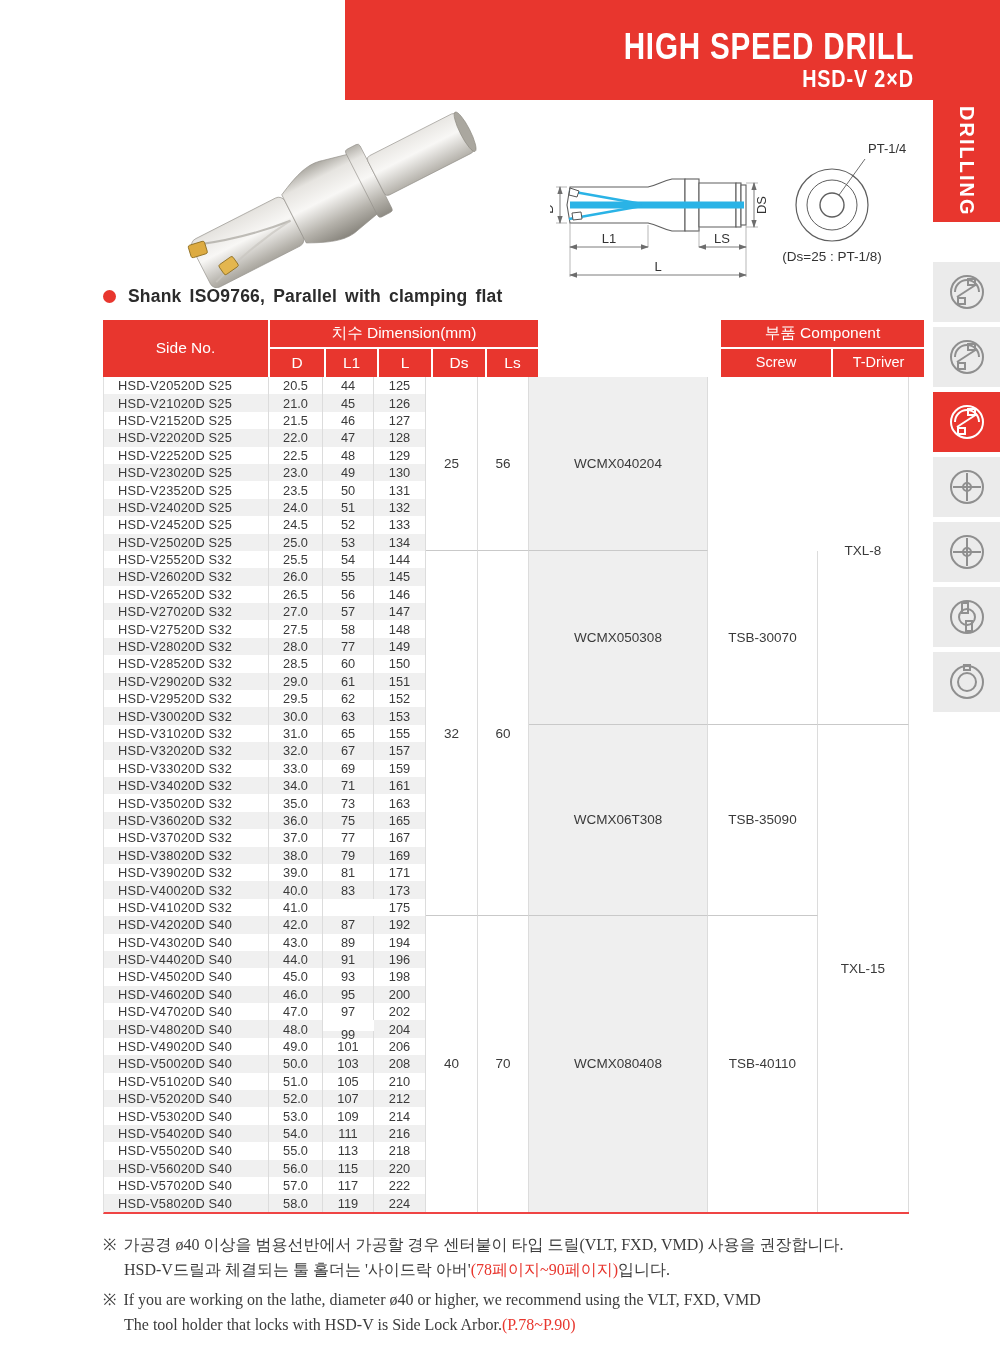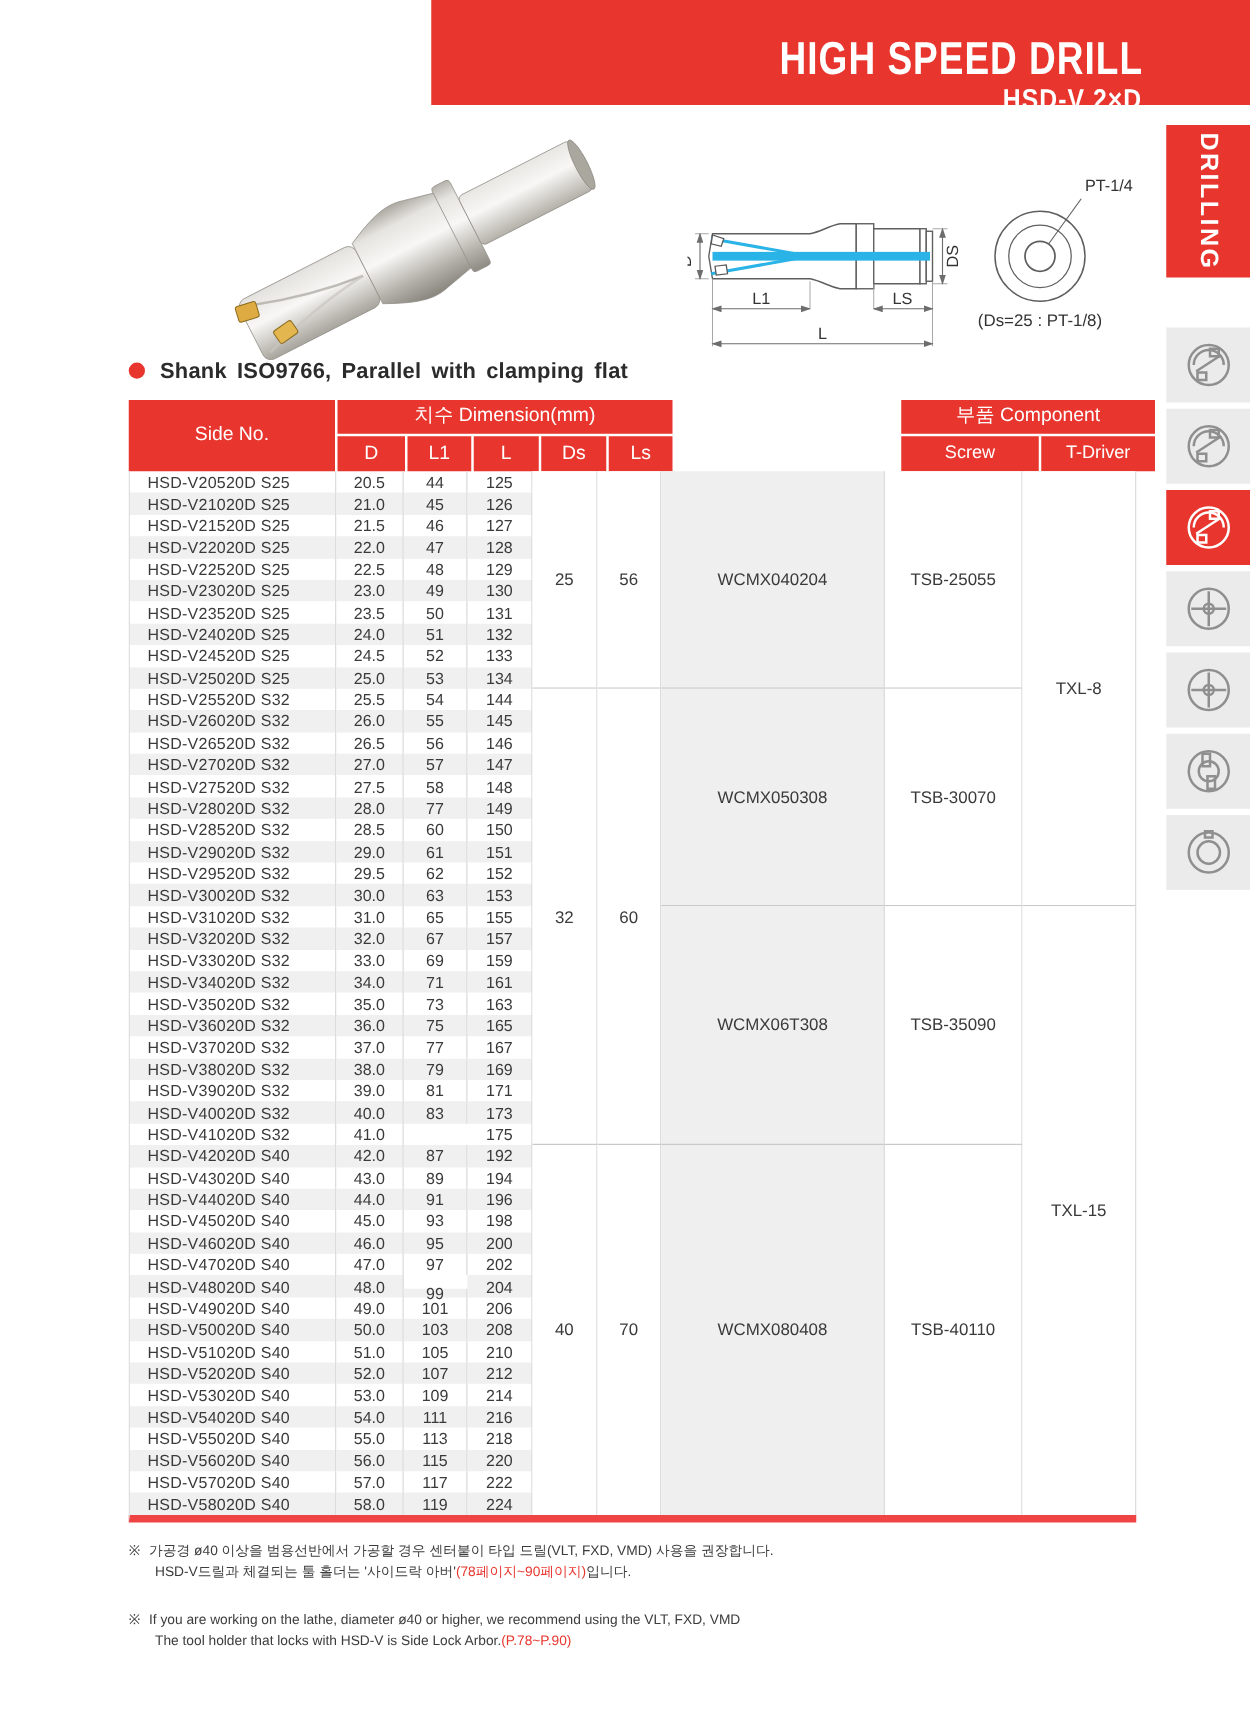--- a/index.html
+++ b/index.html
@@ -2,21 +2,21 @@
 <html><head>
 <meta charset="utf-8">
 <style>
   html,body{margin:0;padding:0;}
   body{
     width:1000px;height:1369px;position:relative;overflow:hidden;
     background:#fff;font-family:"Liberation Sans", sans-serif;
     -webkit-font-smoothing:antialiased;
   }
   
-  .banner{position:absolute;left:345px;top:0;width:655px;height:84px;background:#e8362e;}
+  .banner{position:absolute;left:345px;top:0;width:655px;height:100px;background:#e8362e;}
   .banner .title{
     position:absolute;right:86px;top:26px;color:#fff;font-size:37px;font-weight:bold;
     transform:scaleX(.80);transform-origin:right center;letter-spacing:1px;white-space:nowrap;
   }
   .banner .subtitle{
     position:absolute;right:86px;top:66px;color:#fff;font-size:23px;font-weight:bold;
     transform:scaleX(.86);transform-origin:right center;letter-spacing:1px;white-space:nowrap;
   }
   
   .side-tab{
@@ -42,31 +42,31 @@
     grid-template-rows:27px 28px;gap:2px;background:#fff;
   }
   .hc{background:#e8362e;color:#fff;display:flex;align-items:center;justify-content:center;
       font-size:14.5px;font-weight:normal;text-align:center;line-height:1.2;}
   .hc.big{font-size:15.5px;}
   .hc.two{flex-direction:column;font-size:14.5px;}
   
   .tbl-body{
     position:absolute;left:103px;top:377px;width:805px;
     display:grid;grid-template-columns:165px 54px 51px 52px 52px 51px 179px 110px 91px;
-    grid-auto-rows:17.4px;border-bottom:6px solid #ef4444;border-left:1px solid #e0e0e0;
+    grid-auto-rows:17.4px;border-bottom:2px solid #ef4444;border-left:1px solid #e0e0e0;
   }
   .c{display:flex;align-items:center;justify-content:center;font-size:12.8px;color:#3a3a3a;
      border-right:1px solid #dcdcdc;white-space:nowrap;}
   .c.code{justify-content:flex-start;padding-left:14px;letter-spacing:.2px;}
   .c.stripe{background:#f0f0f0;}
   .c.merge{font-size:13.5px;border-bottom:1px solid #c9c9c9;background:#fff;}
   .c.merge.insert-bg{background:#efefef;}
   .c.merge.last{border-bottom:none;}
   
-  .fn{position:absolute;left:103px;font-size:11px;color:#3c3c3c;line-height:1.55;white-space:nowrap;}
+  .fn{position:absolute;left:103px;font-size:16px;color:#3c3c3c;line-height:1.55;white-space:nowrap;font-family:Liberation Serif, serif;}
   .fn .mark{margin-right:7px;}
   .fn .indent{padding-left:21px;}
   .red{color:#e8362e;}
   
   .photo{position:absolute;left:175px;top:103px;}
   .diagram{position:absolute;left:550px;top:135px;}
   svg text{font-family:"Liberation Sans",sans-serif;}
 </style>
 </head>
 <body>
@@ -449,21 +449,20 @@
     <div class="c merge" style="grid-area: 1 / 5 / 11;">25</div>
     <div class="c merge" style="grid-area: 11 / 5 / 32;">32</div>
     <div class="c merge last" style="grid-area: 32 / 5 / 49;">40</div>
     <div class="c merge" style="grid-area: 1 / 6 / 11;">56</div>
     <div class="c merge" style="grid-area: 11 / 6 / 32;">60</div>
     <div class="c merge last" style="grid-area: 32 / 6 / 49;">70</div>
     <div class="c merge insert-bg" style="grid-area: 1 / 7 / 11;">WCMX040204</div>
     <div class="c merge insert-bg" style="grid-area: 11 / 7 / 21;">WCMX050308</div>
     <div class="c merge insert-bg" style="grid-area: 21 / 7 / 32;">WCMX06T308</div>
     <div class="c merge insert-bg last" style="grid-area: 32 / 7 / 49;">WCMX080408</div>
-    <div class="c merge" style="grid-area: 1 / 8 / 11;">TSB-25055</div>
     <div class="c merge" style="grid-area: 11 / 8 / 21;">TSB-30070</div>
     <div class="c merge" style="grid-area: 21 / 8 / 32;">TSB-35090</div>
     <div class="c merge last" style="grid-area: 32 / 8 / 49;">TSB-40110</div>
     <div class="c merge" style="grid-area: 1 / 9 / 21;">TXL-8</div>
     <div class="c merge last" style="grid-area: 21 / 9 / 49;">TXL-15</div>
   </div>
 
 <div class="fn" style="top:1233px;">
   <div>
     <span class="mark">※</span><span>가공경  ø40  이상을  범용선반에서  가공할  경우  센터붙이  타입  드릴(VLT,  FXD,  VMD)  사용을  권장합니다.</span>

